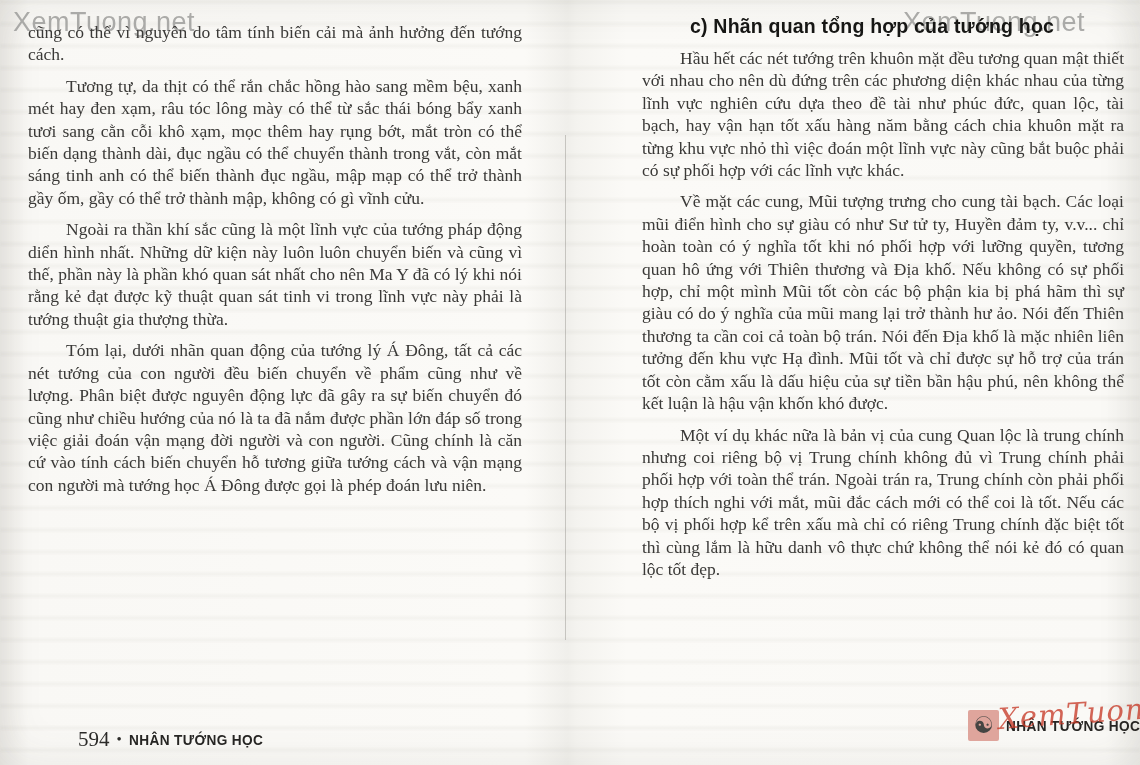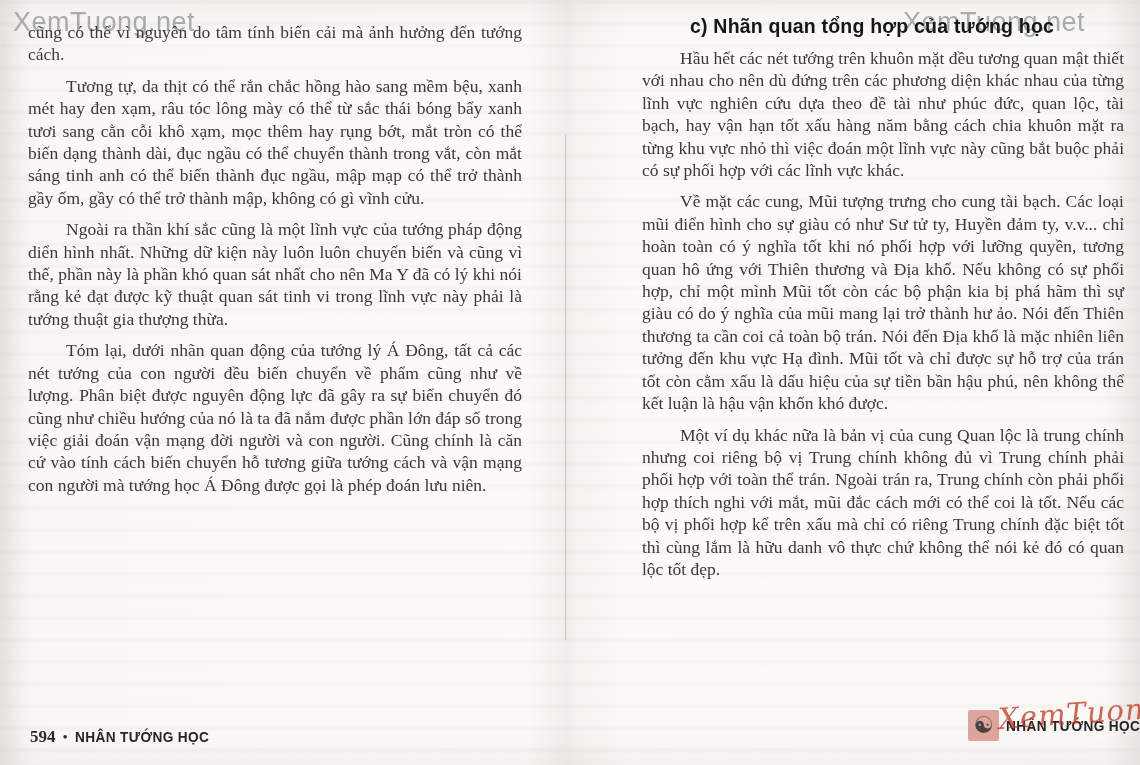--- a/index.html
+++ b/index.html
@@ -75,23 +75,24 @@
   .footer {
     position: absolute;
     display: flex;
     align-items: center;
     white-space: nowrap;
   }
   .footer-left  { left: 30px; top: 727px; }
   .footer-right { left: 968px; top: 710px; }
   .page-number {
     font-family: "Liberation Serif", serif;
-    font-weight: bold;
-    font-size: 17px;
+    font-weight: normal;
+    font-size: 21px;
     color: #2c2b29;
+    margin-left: 48px;
   }
   .footer-bullet {
     font-size: 15px;
     color: #2c2b29;
     margin: 0 7px;
   }
   .book-title {
     font-family: "Liberation Sans", sans-serif;
     font-weight: bold;
     font-size: 14.5px;

